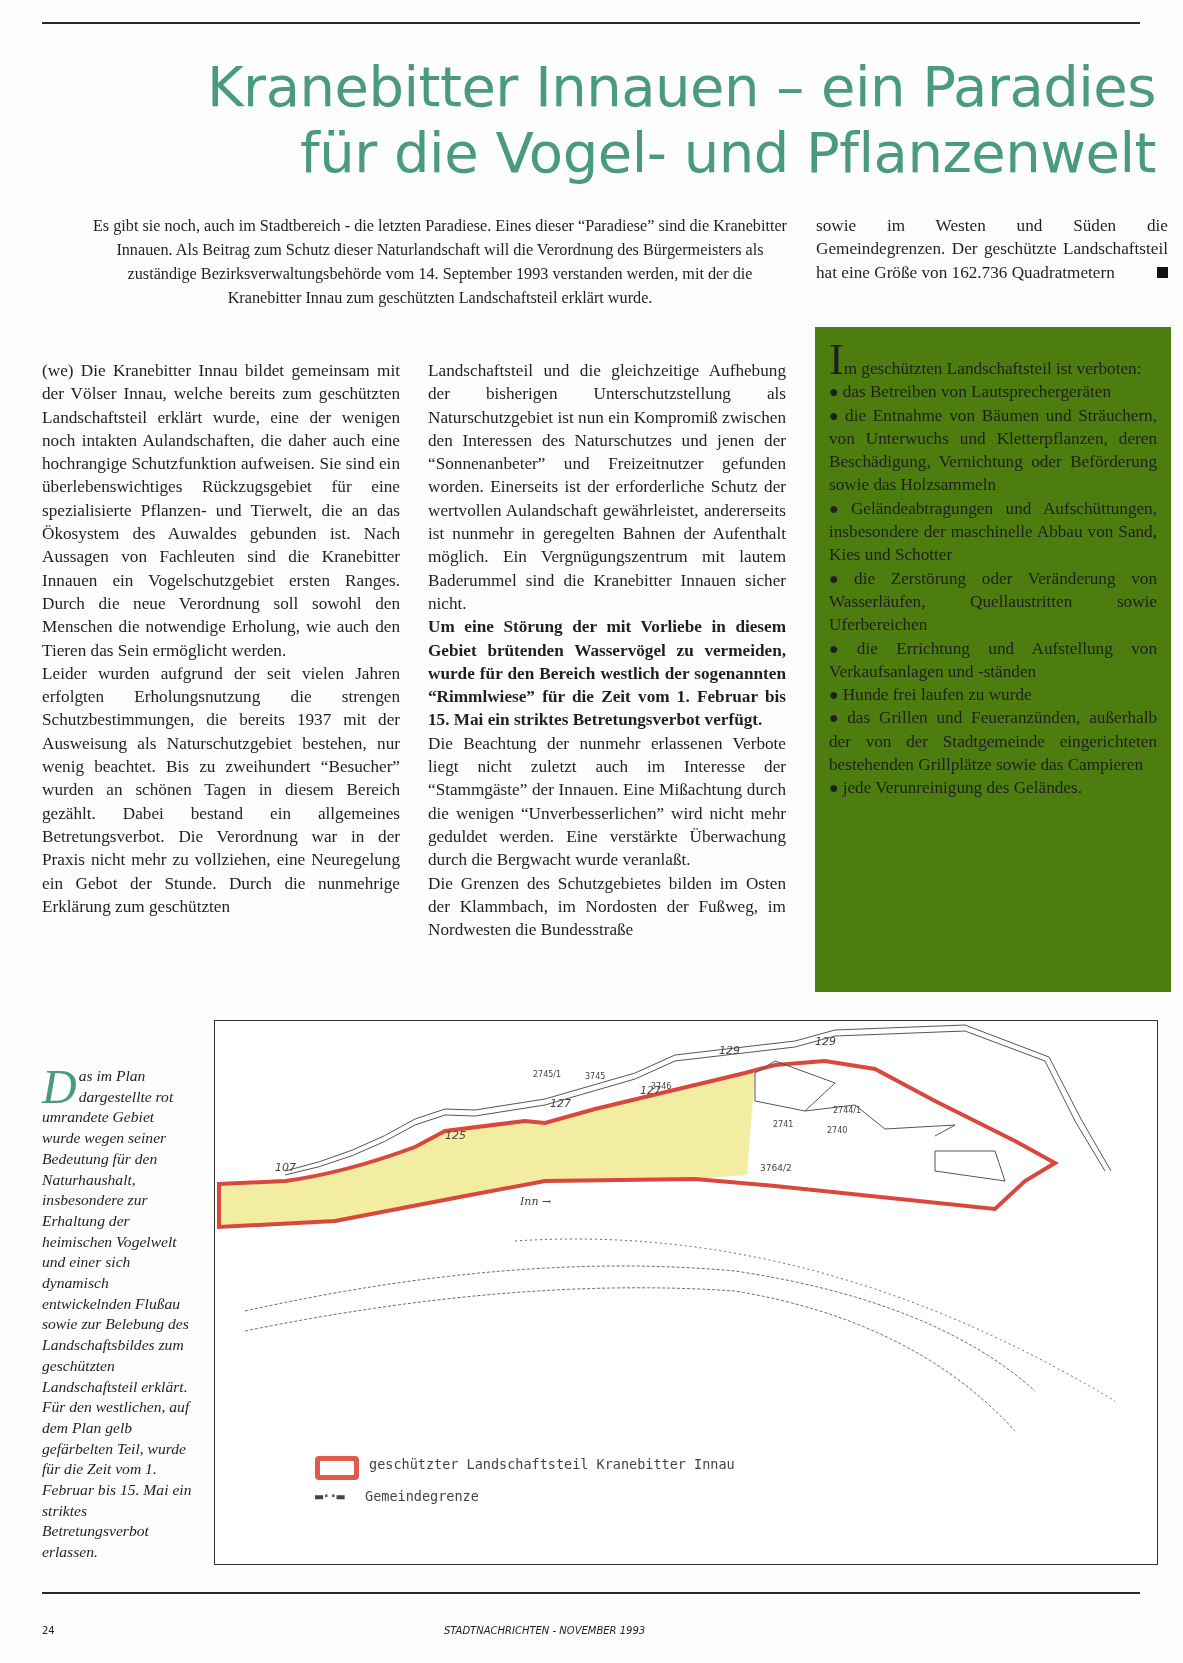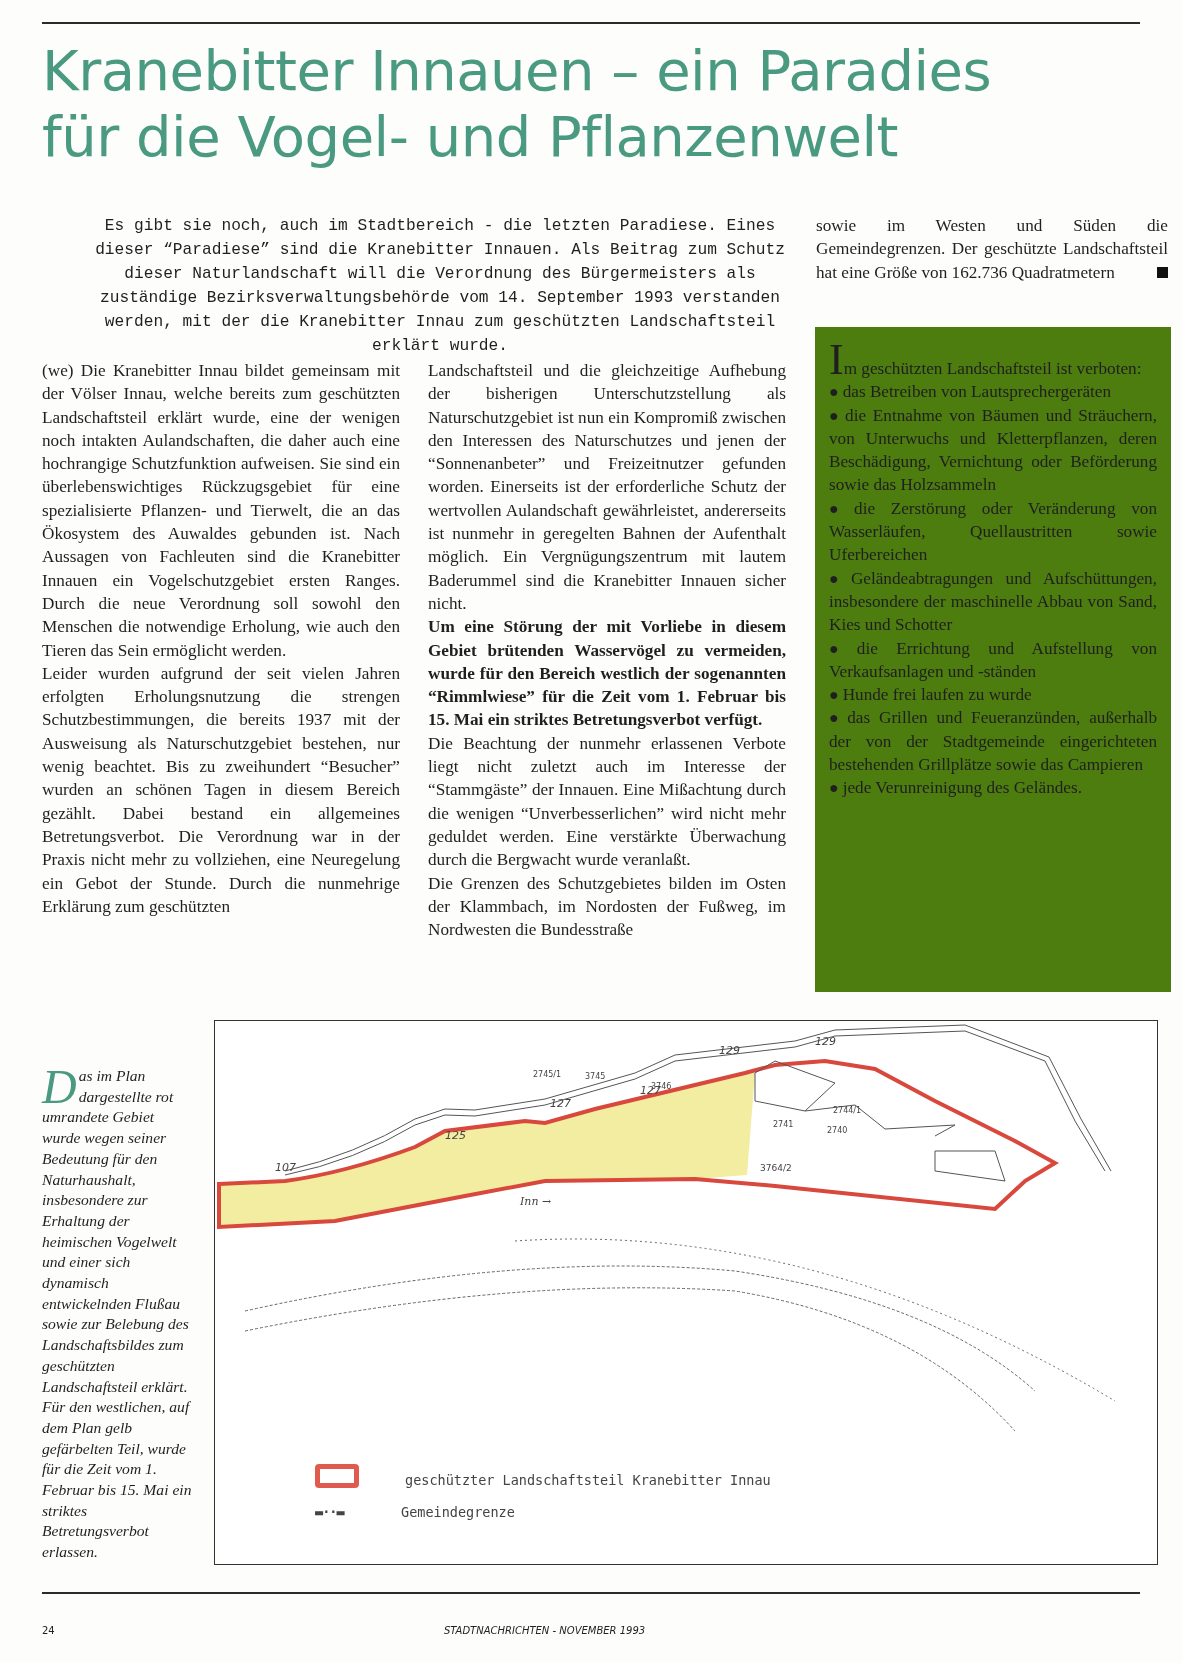--- a/index.html
+++ b/index.html
@@ -2,27 +2,27 @@
 <html><head>
 <meta charset="utf-8">
 <style>
   html, body { margin: 0; padding: 0; }
   body {
     width: 1183px; height: 1663px; background: #fdfdfb; position: relative;
     font-family: "Liberation Serif", serif; color: #1f1f1f; overflow: hidden;
   }
   .rule { position: absolute; left: 42px; width: 1098px; height: 2px; background: #2a2a2a; }
   .title {
-    position: absolute; left: 42px; top: 38px; width: 1098px; text-align: left;
+    position: absolute; left: 42px; top: 38px; width: 1098px; text-align: right;
     font-family: "DejaVu Sans", sans-serif; color: #4a9a82; font-size: 56px; line-height: 66px;
-    letter-spacing: -0.5px; margin: 0; font-weight: normal;
+    letter-spacing: -0.5px; margin: 16px; font-weight: normal;
   }
   .lead {
     position: absolute; left: 90px; top: 214px; width: 700px; text-align: center;
-    font-family: Liberation Mono, monospace; font-size: 16.2px; line-height: 24px; color: #1f1f1f;
+    font-family: Liberation Serif, serif; font-size: 16.2px; line-height: 24px; color: #1f1f1f;
   }
   .col {
     position: absolute; font-size: 17.2px; line-height: 23.3px; text-align: justify; hyphens: manual;
   }
   .col p { margin: 0; }
   .col b { font-weight: bold; }
   .c1 { left: 42px; top: 359px; width: 358px; }
   .c2 { left: 428px; top: 359px; width: 358px; }
   .c3top { left: 816px; top: 214px; width: 352px; }
   .endmark { display: inline-block; width: 11px; height: 11px; background: #111; float: right; margin-top: 6px; }
@@ -33,21 +33,21 @@
   .dropcap-i { font-size: 44px; line-height: 30px; font-weight: normal; }
   .box-item { }
   .bullet { font-size: 16px; margin-right: 4px; }
   .sidebar {
     position: absolute; left: 42px; top: 1066px; width: 150px; font-style: italic; font-size: 15.6px; line-height: 20.7px;
   }
   .dropcap-d { float: left; font-size: 48px; line-height: 38px; color: #4a9a82; margin-right: 2px; margin-top: 2px; }
   .mapframe { position: absolute; left: 214px; top: 1020px; width: 942px; height: 543px; border: 1.5px solid #333; background: #fff; }
   .mapframe svg { position: absolute; left: 0; top: 0; }
   .legend { position: absolute; left: 100px; top: 435px; font-family: "DejaVu Sans Mono", monospace; font-size: 13.5px; color: #444; }
-  .leg-row { display: flex; align-items: flex-end; height: 32px; gap: 36px; }
+  .leg-row { display: flex; align-items: flex-start; height: 32px; }
   .sw-red { width: 34px; height: 14px; border: 5px solid #e05a4e; border-radius: 4px; background: #fff; margin-right: 10px; }
   .sw-yel { width: 40px; height: 24px; background: #f3eda2; border: 1px solid #ccc; margin-right: 6px; }
   .sw-line { width: 46px; margin-right: 4px; font-weight: bold; letter-spacing: -1px; }
   .footer { position: absolute; top: 1625px; font-family: "DejaVu Sans", sans-serif; font-size: 10px; color: #222; }
 </style>
 </head>
 <body>
 
 <div class="rule" style="top:22px;"></div>
 
@@ -73,22 +73,22 @@
 <div class="col c3top">
   <p><span>sowie im Westen und Süden die Gemeindegrenzen. Der geschützte Landschaftsteil hat eine Größe von 162.736 Quadratmetern</span><span class="endmark"></span></p>
 </div>
 
 <div class="box">
   <div class="box-inner">
     <div><span class="dropcap-i">I</span><span>m geschützten Landschaftsteil ist verboten:</span></div>
     <div id="box-items">
         <div class="box-item"><span class="bullet">●</span><span>das Betreiben von Lautsprechergeräten</span></div>
         <div class="box-item"><span class="bullet">●</span><span>die Entnahme von Bäumen und Sträuchern, von Unterwuchs und Kletterpflanzen, deren Beschädigung, Vernichtung oder Beförderung sowie das Holzsammeln</span></div>
+        <div class="box-item"><span class="bullet">●</span><span>Geländeabtragungen und Aufschüttungen, insbesondere der maschinelle Abbau von Sand, Kies und Schotter</span></div>
         <div class="box-item"><span class="bullet">●</span><span>die Zerstörung oder Veränderung von Wasserläufen, Quellaustritten sowie Uferbereichen</span></div>
-        <div class="box-item"><span class="bullet">●</span><span>Geländeabtragungen und Aufschüttungen, insbesondere der maschinelle Abbau von Sand, Kies und Schotter</span></div>
         <div class="box-item"><span class="bullet">●</span><span>die Errichtung und Aufstellung von Verkaufsanlagen und -ständen</span></div>
         <div class="box-item"><span class="bullet">●</span><span>Hunde frei laufen zu wurde</span></div>
         <div class="box-item"><span class="bullet">●</span><span>das Grillen und Feueranzünden, außerhalb der von der Stadtgemeinde eingerichteten bestehenden Grillplätze sowie das Campieren</span></div>
         <div class="box-item"><span class="bullet">●</span><span>jede Verunreinigung des Geländes.</span></div>
       </div>
   </div>
 </div>
 
 <div class="sidebar">
   <span class="dropcap-d">D</span><span>as im Plan dargestellte rot umrandete Gebiet wurde wegen seiner Bedeutung für den Naturhaushalt, insbesondere zur Erhaltung der heimischen Vogelwelt und einer sich dynamisch entwickelnden Flußau sowie zur Belebung des Landschaftsbildes zum geschützten Landschaftsteil erklärt. Für den westlichen, auf dem Plan gelb gefärbelten Teil, wurde für die Zeit vom 1. Februar bis 15. Mai ein striktes Betretungsverbot erlassen.</span>

